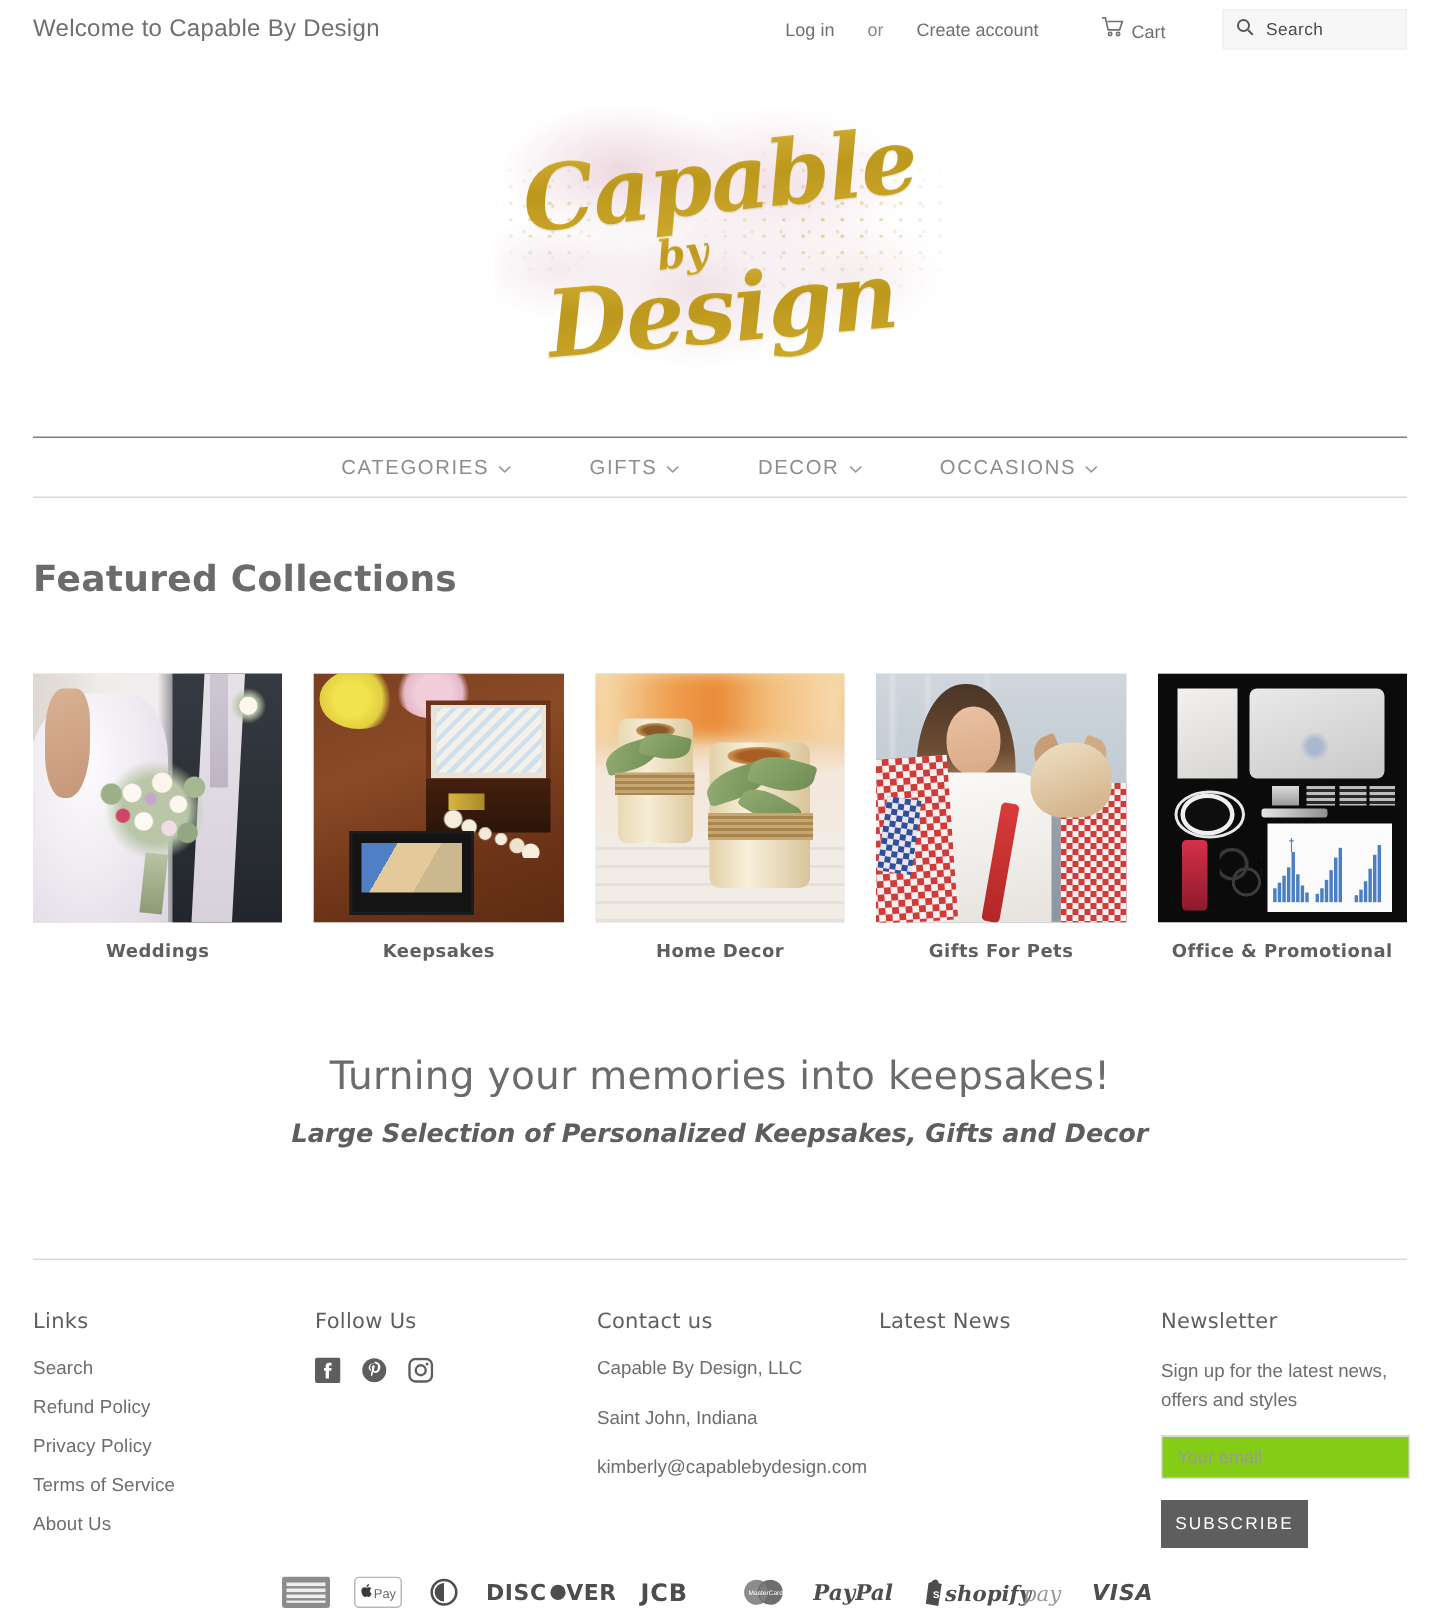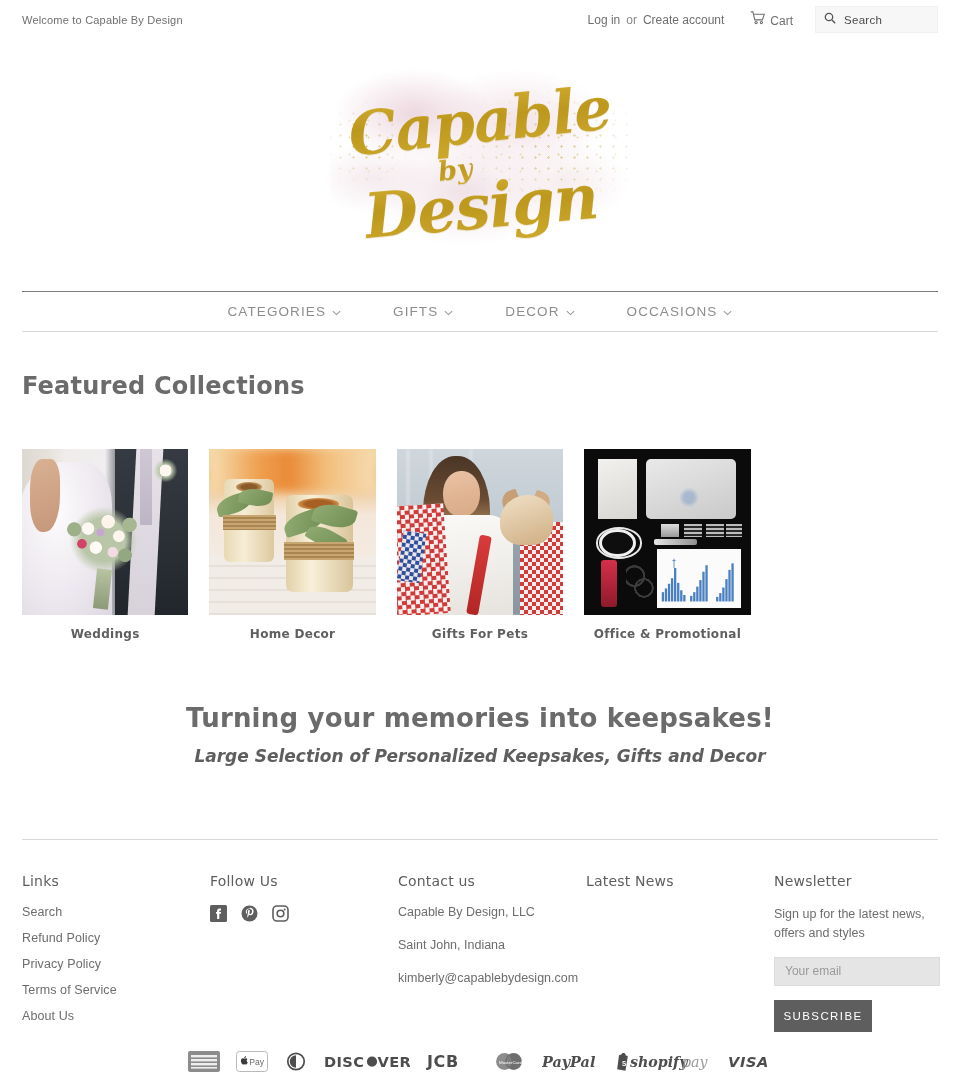--- a/index.html
+++ b/index.html
@@ -15,26 +15,26 @@
 
   
   .topbar {
     height: 39px;
     display: flex;
     align-items: center;
     padding: 0 22px;
     font-size: 12px;
     color: #6f6f6f;
   }
-  .welcome-msg { font-size: 11px; color: #6f6f6f; letter-spacing: .2px; }
+  .welcome-msg { font-size: 16px; color: #6f6f6f; letter-spacing: .2px; }
   .topbar-right {
     margin-left: auto;
     display: flex;
     align-items: center;
-    gap: 0;
+    gap: 16px;
     font-size: 12px;
   }
   .topbar-right a { color: #6f6f6f; text-decoration: none; }
   .tb-or { margin: 0 6px; color: #8a8a8a; }
   .cart-link {
     display: flex; align-items: flex-end; gap: 5px;
     margin-left: 26px; color: #6f6f6f; text-decoration: none;
   }
   .cart-ico { display: block; }
   .search-wrap {
@@ -314,21 +314,21 @@
       radial-gradient(circle at 64% 62%, transparent 26%, #3a3a3a 27% 33%, transparent 34%); }
   .art-office .paper { left:44%; top:60%; width:50%; height:36%;
     background: #fbfbfb; }
   .art-office .bars { left:46%; top:64%; width:46%; height:28%; }
   .bars-svg { width:100%; height:100%; display:block; }
 
   
   .tagline-block { padding: 62px 22px 0 22px; text-align:center; }
   .tagline-h {
     font-family: "DejaVu Sans", sans-serif;
-    font-size: 26px; font-weight:700; color:#6b6b6b;
+    font-size: 26px; font-weight:400; color:#6b6b6b;
     margin:0 0 13px 0; letter-spacing:.2px;
   }
   .tagline-sub {
     font-family: "DejaVu Sans", sans-serif;
     font-size: 17px; font-style: italic; font-weight:600; color:#5e5e5e;
     margin:0;
   }
   .pre-footer-rule { height:1px; background:#d9d9d9; margin: 73px 22px 0 22px; }
 
   
@@ -345,21 +345,21 @@
   }
   .f-link {
     display:block; font-size:12.5px; color:#6d6d6d;
     text-decoration:none; margin-bottom: 12px; letter-spacing:.1px;
   }
   .f-text { font-size:12.5px; color:#6d6d6d; margin:0 0 18px 0; line-height:1.2; }
   .social-row { display:flex; align-items:center; gap:14px; margin-top: 4px; }
   .social-ico { display:block; cursor:pointer; }
   .news-text { font-size:12.5px; color:#6d6d6d; line-height:1.55; margin:4px 0 13px 0; }
   .news-input {
-    width:166px; height:29px; background:#e5e5e5; border:1px solid #dcdcdc;
+    width:166px; height:29px; background:#84cc16; border:1px solid #dcdcdc;
     padding: 0 10px; font-family:"Liberation Sans", sans-serif; font-size:12px;
     color:#555; outline:none;
   }
   .news-input::placeholder { color:#9a9a9a; }
   .subscribe-btn {
     margin-top: 14px;
     width: 98px; height: 32px;
     background:#5e5e5e; color:#fff; border:none;
     font-family:"Liberation Sans", sans-serif;
     font-size: 11.5px; letter-spacing: 1.4px;
@@ -471,20 +471,36 @@
             <div class="dress"></div>
               <div class="arm"></div>
             <div class="boutonniere"></div>
             <div class="stems"></div>
               <div class="bouquet"></div>
           </div>
         </div>
         <span class="thumb-label">Weddings</span>
       </a>
 
+      <a href="#" class="collection-card">
+        <div class="thumb">
+          <div class="art-keep">
+            <div class="flow1"></div>
+              <div class="flow2"></div>
+            <div class="boxlid"></div>
+              <div class="lidart"></div>
+            <div class="boxbody"></div>
+              <div class="gold"></div>
+              <div class="pearls"></div>
+            <div class="frame"></div>
+              <div class="photo"></div>
+          </div>
+        </div>
+        <span class="thumb-label">Keepsakes</span>
+      </a>
 
       <a href="#" class="collection-card">
         <div class="thumb">
           <div class="art-home">
             <div class="blurtop"></div>
               <div class="board"></div>
             <div class="c1">
                 <div class="wick"></div>
               </div>
             <div class="leaf l1"></div>

